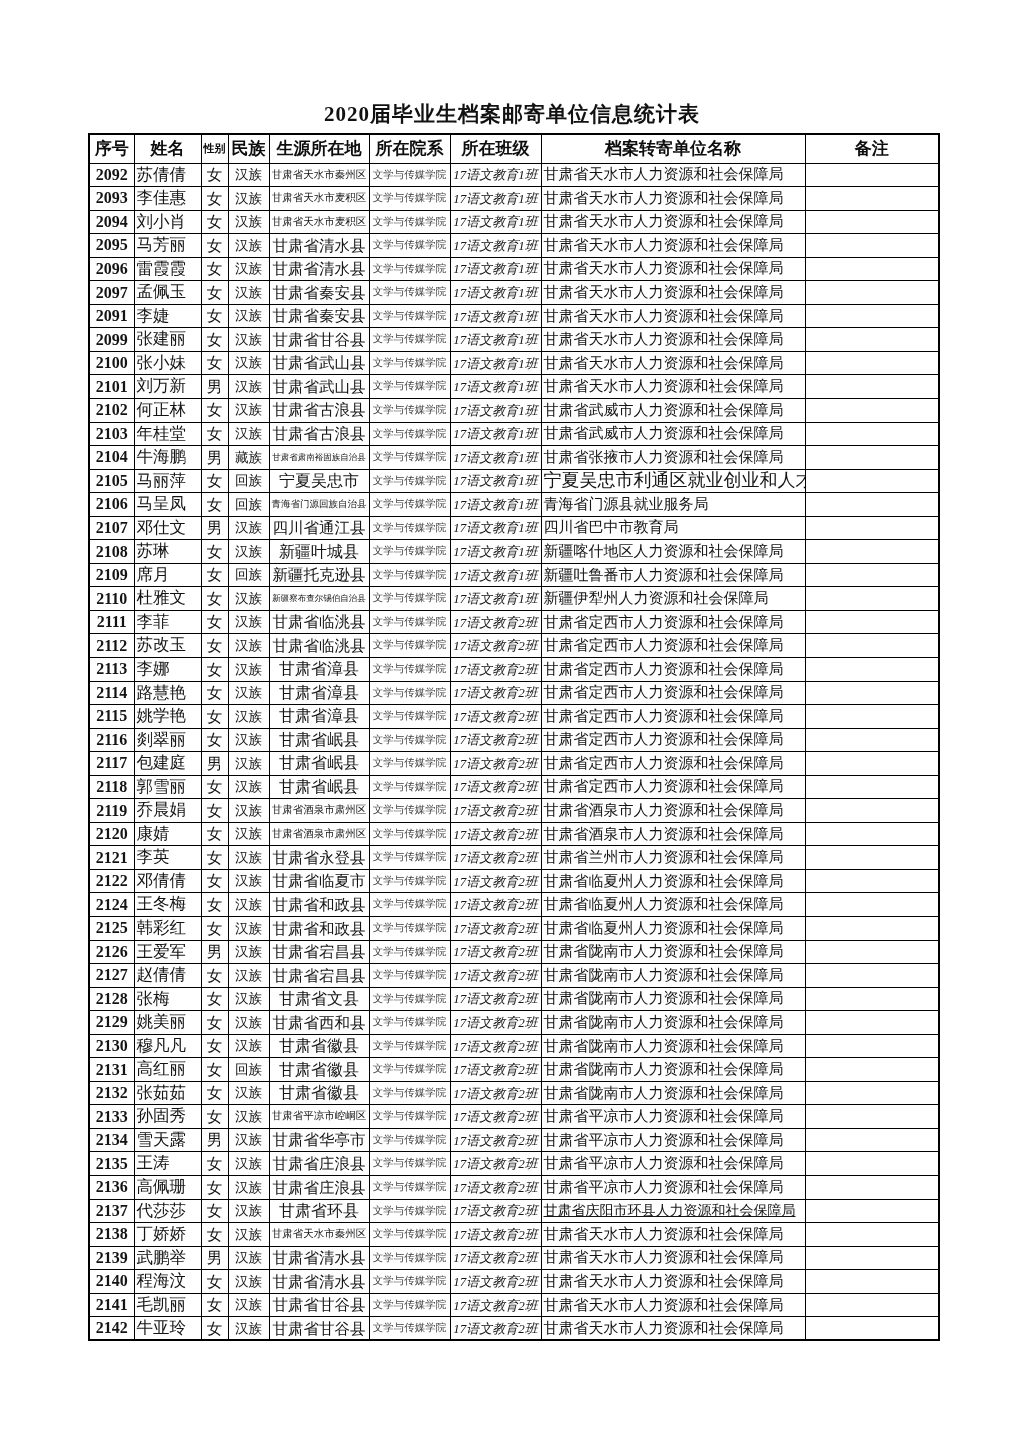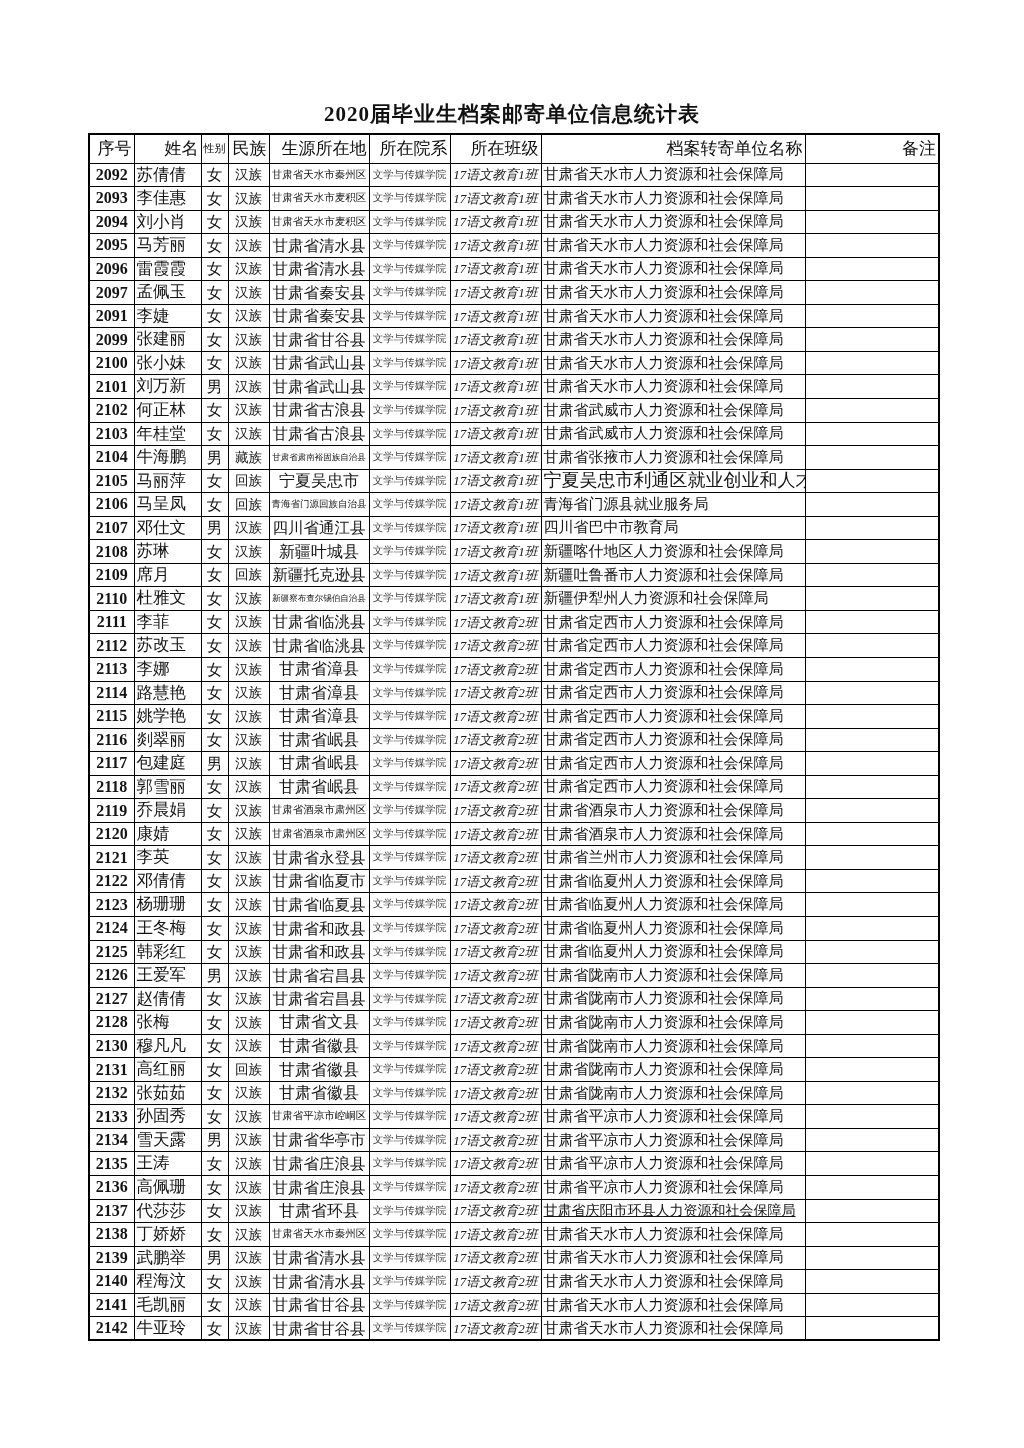--- a/index.html
+++ b/index.html
@@ -20,21 +20,21 @@
   .archive-table th,.archive-table td{
     border:1px solid #000;
     padding:0 2px;
     white-space:nowrap;
     overflow:hidden;
     box-sizing:border-box;
     line-height:1;
     vertical-align:middle;
   }
   .archive-table thead th{
-    height:29px;font-size:17px;font-weight:normal;text-align:right;color:#0d0d0d;
+    height:29px;font-size:17px;font-weight:bold;text-align:center;color:#0d0d0d;
   }
   .archive-table tbody td{height:23.55px;}
   
   .c-idx   {text-align:center;font-size:16px;font-weight:bold;}
   .c-name  {text-align:left;font-size:16.5px;padding-left:3px;}
   .c-sex   {text-align:center;font-size:15.5px;}
   .c-eth   {text-align:center;font-size:13.5px;}
   .c-origin{text-align:center;font-size:16px;}
   .c-dept  {text-align:center;font-size:11.5px;color:#3d3d3d;}
   .c-class {text-align:center;font-size:14px;font-style:italic;}
@@ -407,31 +407,20 @@
         <td class="c-name">邓倩倩</td>
         <td class="c-sex">女</td>
         <td class="c-eth">汉族</td>
         <td class="c-origin" style="font-size: 15.5px;">甘肃省临夏市</td>
         <td class="c-dept" style="font-size: 10.5px;">文学与传媒学院</td>
         <td class="c-class" style="font-size: 13px;">17语文教育2班</td>
         <td class="c-unit">甘肃省临夏州人力资源和社会保障局</td>
         <td class="c-remark"></td>
       </tr>
       <tr>
-        <td class="c-idx">2123</td>
-        <td class="c-name">杨珊珊</td>
-        <td class="c-sex">女</td>
-        <td class="c-eth">汉族</td>
-        <td class="c-origin" style="font-size: 15.5px;">甘肃省临夏县</td>
-        <td class="c-dept" style="font-size: 10.5px;">文学与传媒学院</td>
-        <td class="c-class" style="font-size: 13px;">17语文教育2班</td>
-        <td class="c-unit">甘肃省临夏州人力资源和社会保障局</td>
-        <td class="c-remark"></td>
-      </tr>
-      <tr>
         <td class="c-idx">2124</td>
         <td class="c-name">王冬梅</td>
         <td class="c-sex">女</td>
         <td class="c-eth">汉族</td>
         <td class="c-origin" style="font-size: 15.5px;">甘肃省和政县</td>
         <td class="c-dept" style="font-size: 10.5px;">文学与传媒学院</td>
         <td class="c-class" style="font-size: 13px;">17语文教育2班</td>
         <td class="c-unit">甘肃省临夏州人力资源和社会保障局</td>
         <td class="c-remark"></td>
       </tr>
@@ -467,20 +456,31 @@
         <td class="c-class" style="font-size: 13px;">17语文教育2班</td>
         <td class="c-unit">甘肃省陇南市人力资源和社会保障局</td>
         <td class="c-remark"></td>
       </tr>
       <tr>
         <td class="c-idx">2128</td>
         <td class="c-name">张梅</td>
         <td class="c-sex">女</td>
         <td class="c-eth">汉族</td>
         <td class="c-origin">甘肃省文县</td>
+        <td class="c-dept" style="font-size: 10.5px;">文学与传媒学院</td>
+        <td class="c-class" style="font-size: 13px;">17语文教育2班</td>
+        <td class="c-unit">甘肃省陇南市人力资源和社会保障局</td>
+        <td class="c-remark"></td>
+      </tr>
+      <tr>
+        <td class="c-idx">2129</td>
+        <td class="c-name">姚美丽</td>
+        <td class="c-sex">女</td>
+        <td class="c-eth">汉族</td>
+        <td class="c-origin" style="font-size: 15.5px;">甘肃省西和县</td>
         <td class="c-dept" style="font-size: 10.5px;">文学与传媒学院</td>
         <td class="c-class" style="font-size: 13px;">17语文教育2班</td>
         <td class="c-unit">甘肃省陇南市人力资源和社会保障局</td>
         <td class="c-remark"></td>
       </tr>
       <tr>
         <td class="c-idx">2130</td>
         <td class="c-name">穆凡凡</td>
         <td class="c-sex">女</td>
         <td class="c-eth">汉族</td>

